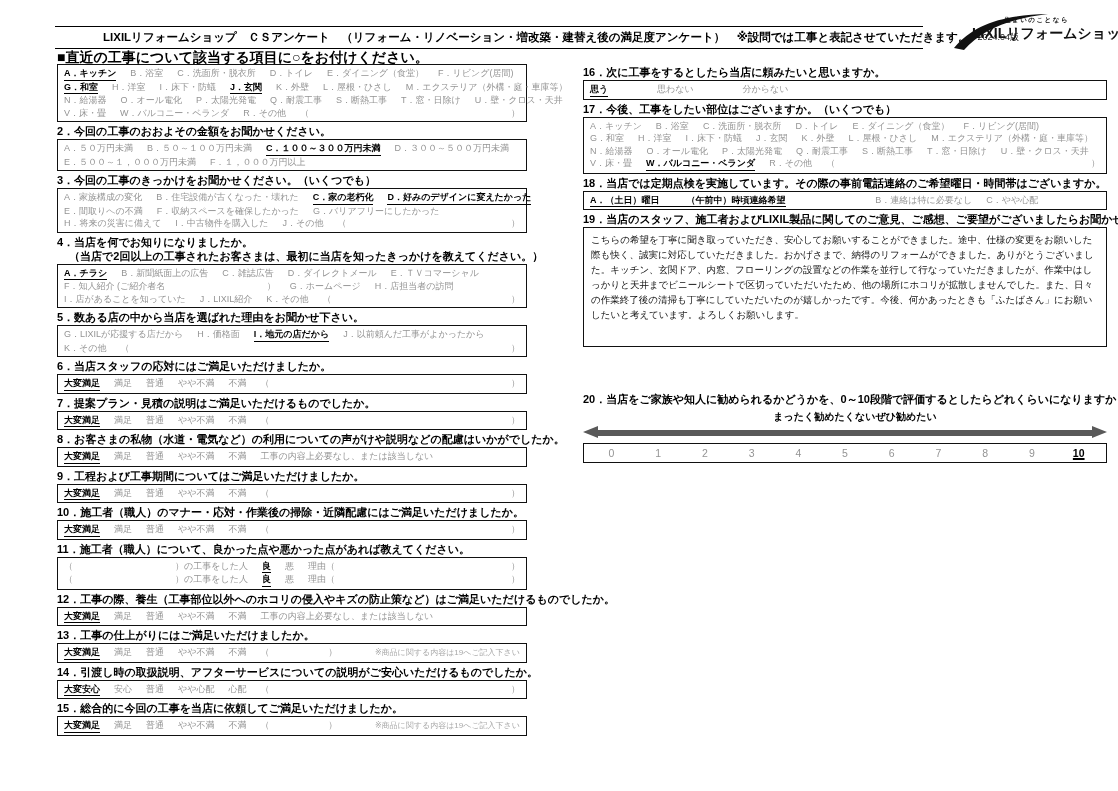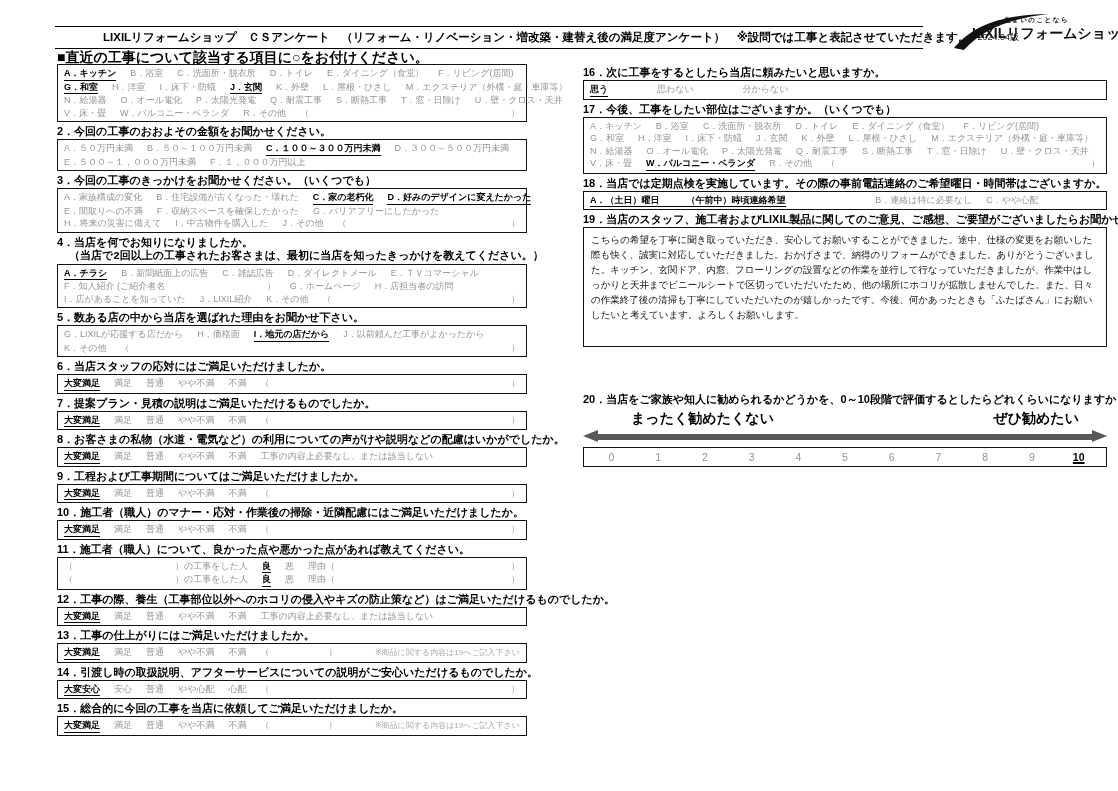--- a/index.html
+++ b/index.html
@@ -19,30 +19,30 @@
   .logo{position:absolute;right:6px;top:12px;width:160px;height:42px;}
   .logo svg{position:absolute;left:0;top:0;}
   .logo-tagline{position:absolute;left:52px;top:4px;font-size:6.5px;letter-spacing:1.5px;font-weight:bold;color:#111;white-space:nowrap;}
   .logo-name{position:absolute;left:20px;top:13px;font-size:14px;font-weight:bold;color:#111;white-space:nowrap;}
   .section-heading{position:absolute;left:57px;top:49px;font-weight:bold;font-size:14px;white-space:nowrap;}
   .col{position:absolute;top:64px;}
   .col-left{left:57px;width:470px;}
   .col-right{left:583px;width:524px;}
   .question{margin-bottom:2px;}
   .q-title{font-weight:bold;font-size:11px;line-height:13px;white-space:nowrap;margin:2px 0 1px;}
-  .q-subtitle{font-weight:bold;font-size:11px;line-height:13px;white-space:nowrap;margin:0 0 1px 12px;font-family:Liberation Mono, monospace;}
+  .q-subtitle{font-weight:bold;font-size:11px;line-height:13px;white-space:nowrap;margin:0 0 1px 12px;}
   .opt-box{border:1.5px solid #111;padding:2px 6px;margin-bottom:3px;background:#fff;}
   .opt-line{display:flex;column-gap:14px;align-items:baseline;line-height:12.5px;font-size:9px;white-space:nowrap;}
   .opt{color:#949494;}
   .opt.sel{color:#000;font-weight:bold;border-bottom:1.5px solid #000;}
   .opt.note{font-size:8px;color:#a8a8a8;}
   .spacer{flex-grow:1;}
   .text-box{border:1.5px solid #111;padding:4px 7px;margin-bottom:3px;min-height:110px;background:#fff;}
   .comment{font-size:9.5px;line-height:15px;color:#111;}
-  .scale-labels{display:flex;justify-content:space-between;padding:3px 28px 1px 48px;font-size:14px;font-weight:bold;}
+  .scale-labels{display:flex;justify-content:center;padding:3px 28px 1px 48px;font-size:10px;font-weight:bold;}
   .scale-arrow{position:relative;height:13px;margin:1px 0 4px;}
   .scale-arrow .bar{position:absolute;left:11px;right:11px;top:3.5px;height:6px;background:#595959;}
   .scale-arrow .tri-left{position:absolute;left:0;top:0;width:0;height:0;
     border-top:6.5px solid transparent;border-bottom:6.5px solid transparent;border-right:15px solid #595959;}
   .scale-arrow .tri-right{position:absolute;right:0;top:0;width:0;height:0;
     border-top:6.5px solid transparent;border-bottom:6.5px solid transparent;border-left:15px solid #595959;}
   .scale-box{border:1.5px solid #111;display:flex;padding:3px 4px;background:#fff;}
   .scale-num{flex:1;text-align:center;font-size:10.5px;color:#949494;}
   .scale-num.sel{color:#000;font-weight:bold;text-decoration:underline;text-decoration-thickness:1.5px;}
 </style>

